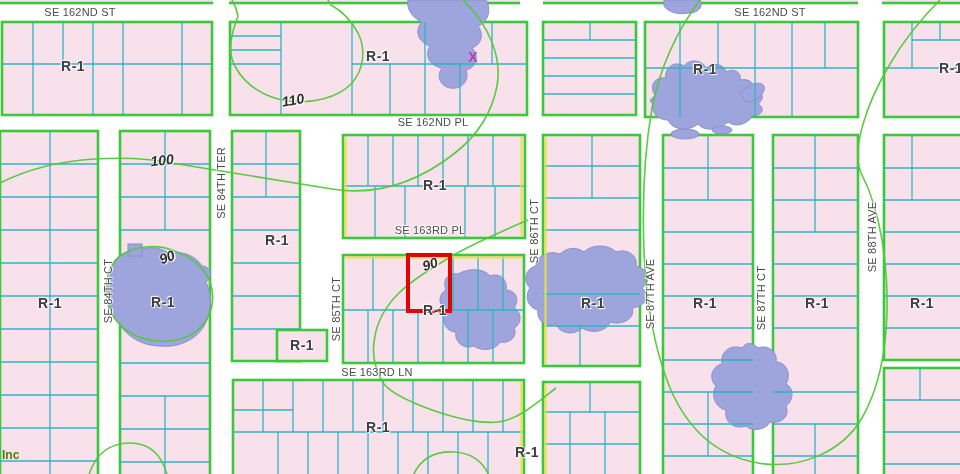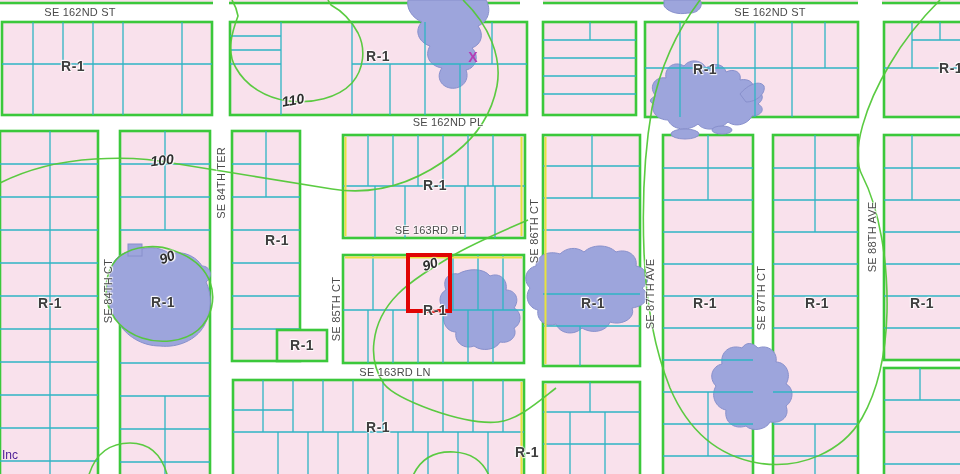--- a/index.html
+++ b/index.html
@@ -18,21 +18,21 @@
        letter-spacing:.2px;white-space:nowrap;
        text-shadow:0 0 2px #fff,0 0 2px #fff,1px 1px 1px #fff,-1px -1px 1px #fff;}
   .lbl.v{transform:translate(-50%,-50%) rotate(-90deg);}
   .zone{position:absolute;transform:translate(-50%,-50%);font-size:14px;font-weight:700;
         letter-spacing:.4px;color:#3e3e3e;white-space:nowrap;
         text-shadow:0 0 2px #fff,0 0 2px #fff,1px 1px 1px #fff,-1px -1px 1px #fff;}
   .clbl{position:absolute;font-size:14px;font-weight:700;font-style:italic;color:#2d2d2d;white-space:nowrap;
         text-shadow:0 0 2px #fff,0 0 2px #fff,1px 1px 1px #fff;}
   .xmark{position:absolute;transform:translate(-50%,-50%);font-size:14px;font-weight:700;
          color:var(--x-mark);}
-  .credit{position:absolute;left:2px;top:448px;font-size:12px;color:#4c1d95;}
+  .credit{position:absolute;left:2px;top:448px;font-size:12px;color:#4d7c0f;font-weight:bold;}
 </style>
 </head>
 <body>
 
 <div class="map">
 
   <svg width="960" height="474" viewBox="0 0 960 474">
 
     <g>
       <rect class="strip" x="0" y="0" width="213" height="4.5"></rect>
@@ -111,23 +111,23 @@
       <path class="contour" d="M700,0 C676,32 660,68 652,108 C645,148 642,200 644,252 C646,302 654,348 670,388 C688,430 718,456 758,463 C800,470 842,452 862,418 C878,390 886,352 887,312 C888,262 880,210 862,175 C850,152 866,104 890,64 C904,40 922,18 940,0"></path>
       <path class="contour" d="M88,478 C95,452 112,443 130,443 C148,443 162,453 168,478"></path>
       <path class="contour" d="M412,478 C420,458 436,451 454,452 C472,453 484,462 490,478"></path>
     </g>
 
     <rect class="hl" x="408" y="255" width="42" height="56"></rect>
   </svg>
 
   <div class="lbl" style="left:80px;top:12px">SE 162ND ST</div>
   <div class="lbl" style="left:770px;top:12px">SE 162ND ST</div>
-  <div class="lbl" style="left:448px;top:122px">SE 162ND PL</div>
+  <div class="lbl" style="left:433px;top:122px">SE 162ND PL</div>
   <div class="lbl" style="left:430px;top:230px">SE 163RD PL</div>
-  <div class="lbl" style="left:395px;top:372px">SE 163RD LN</div>
+  <div class="lbl" style="left:377px;top:372px">SE 163RD LN</div>
   <div class="lbl v" style="left:108px;top:291px">SE 84TH CT</div>
   <div class="lbl v" style="left:221px;top:183px">SE 84TH TER</div>
   <div class="lbl v" style="left:336px;top:309px">SE 85TH CT</div>
   <div class="lbl v" style="left:534px;top:231px">SE 86TH CT</div>
   <div class="lbl v" style="left:650px;top:294px">SE 87TH AVE</div>
   <div class="lbl v" style="left:761px;top:298px">SE 87TH CT</div>
   <div class="lbl v" style="left:872px;top:237px">SE 88TH AVE</div>
 
   <div class="zone" style="left:73px;top:66px">R-1</div>
   <div class="zone" style="left:378px;top:56px">R-1</div>

